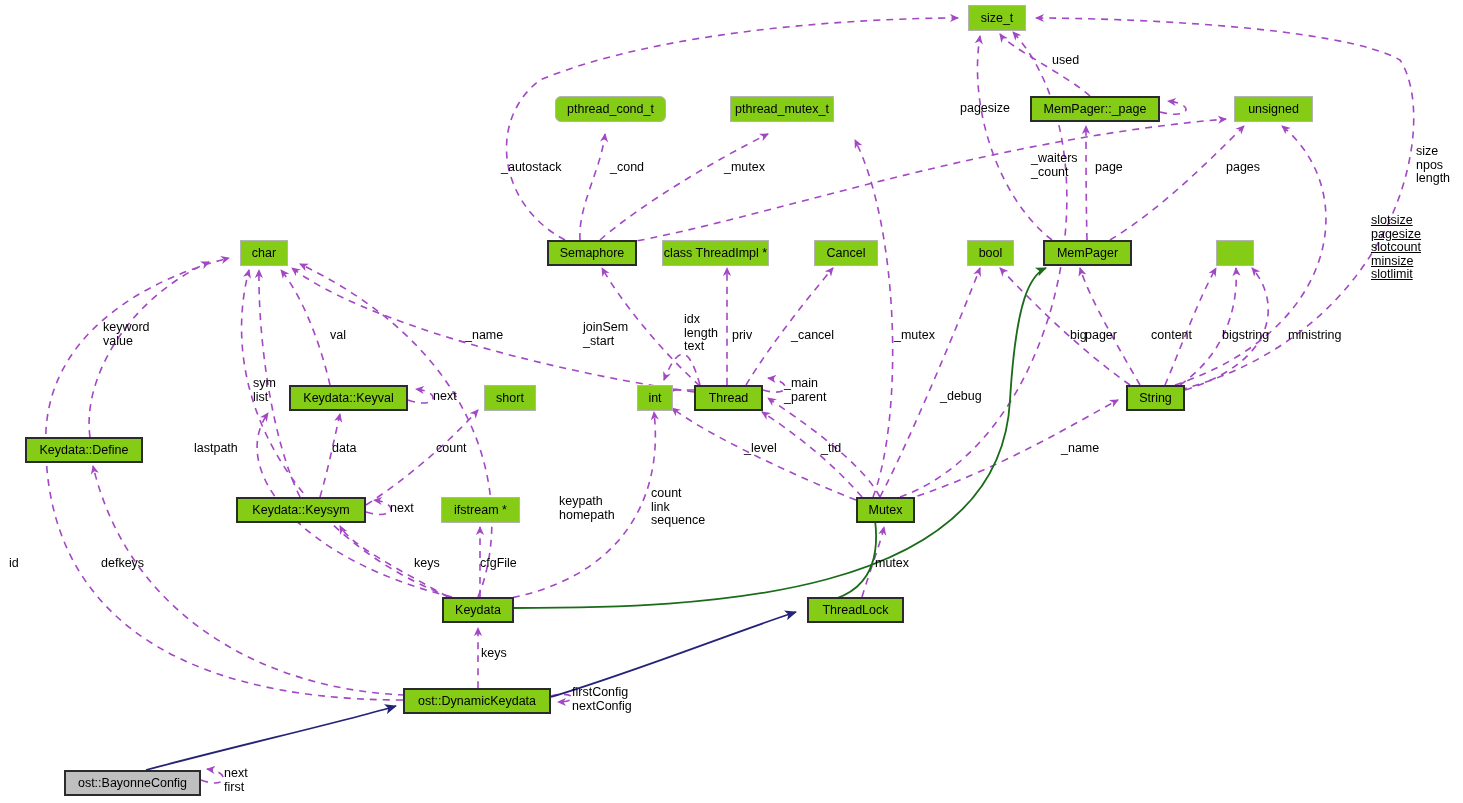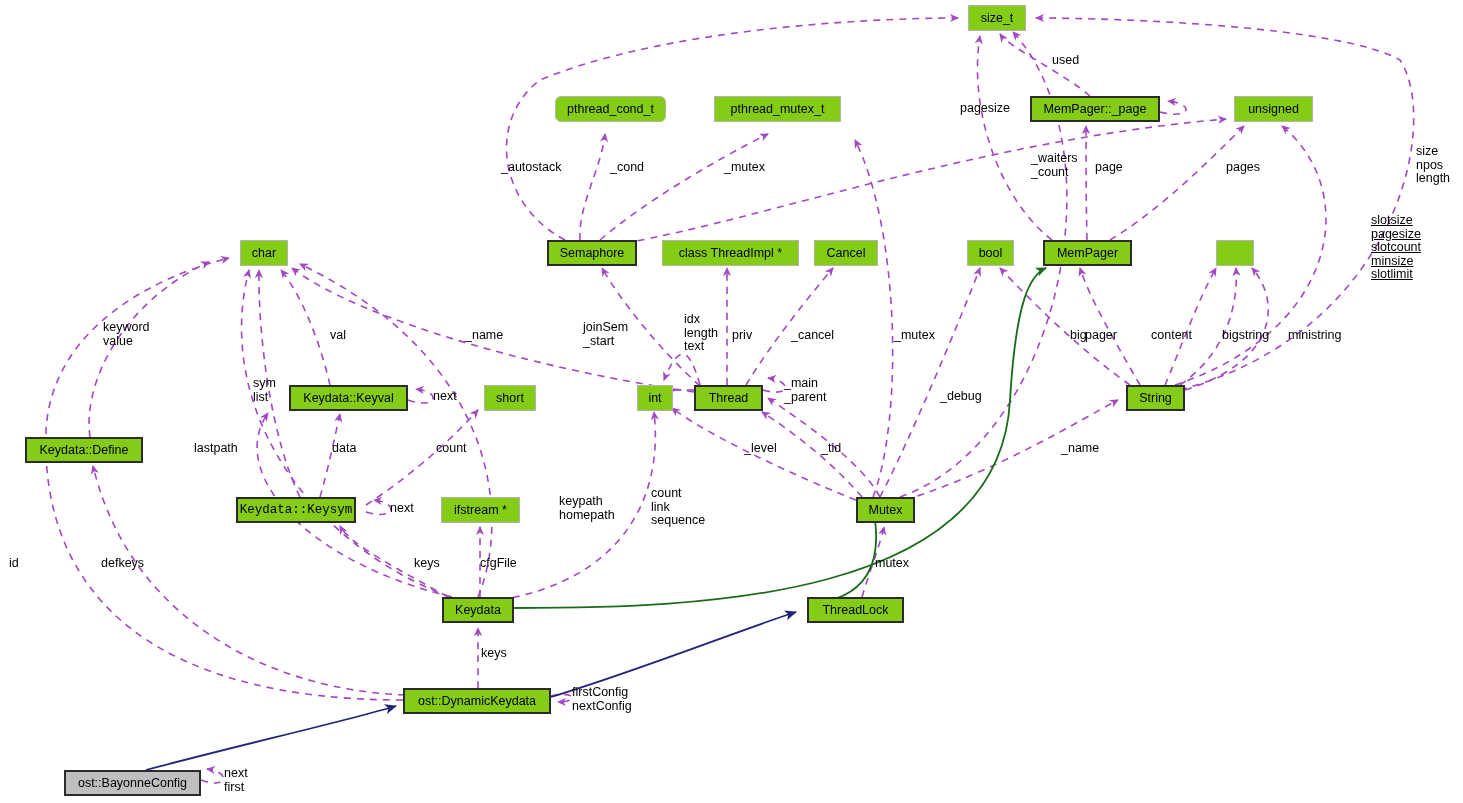--- a/index.html
+++ b/index.html
@@ -189,41 +189,41 @@
   </svg>
 
   <div class="node" style="left:968px; top:5px; width:58px;">
     <span>size_t</span>
   </div>
 
   <div class="node" style="left:555px; top:96px; width:111px;border-radius:6px;">
     <span>pthread_cond_t</span>
   </div>
 
-  <div class="node" style="left:714px; top:96px; width:127px;">
+  <div class="node" style="left:730px; top:96px; width:104px;">
     <span>pthread_mutex_t</span>
   </div>
 
   <div class="node thick" style="left:1030px; top:96px; width:130px;">
     <span>MemPager::_page</span>
   </div>
 
   <div class="node" style="left:1234px; top:96px; width:79px;">
     <span>unsigned</span>
   </div>
 
   <div class="node" style="left:240px; top:240px; width:48px;justify-content:center;">
     <span>char</span>
   </div>
 
   <div class="node thick" style="left:547px; top:240px; width:90px;">
     <span>Semaphore</span>
   </div>
 
-  <div class="node" style="left:662px; top:240px; width:137px;">
+  <div class="node" style="left:662px; top:240px; width:107px;">
     <span>class ThreadImpl *</span>
   </div>
 
   <div class="node" style="left:814px; top:240px; width:64px;">
     <span>Cancel</span>
   </div>
 
   <div class="node" style="left:967px; top:240px; width:47px;">
     <span>bool</span>
   </div>
@@ -253,21 +253,21 @@
   </div>
 
   <div class="node thick" style="left:1126px; top:385px; width:59px;">
     <span>String</span>
   </div>
 
   <div class="node thick" style="left:25px; top:437px; width:118px;">
     <span>Keydata::Define</span>
   </div>
 
-  <div class="node thick" style="left:236px; top:497px; width:120px;font-family:Liberation Mono, monospace;">
+  <div class="node thick" style="left:236px; top:497px; width:130px;">
     <span>Keydata::Keysym</span>
   </div>
 
   <div class="node" style="left:441px; top:497px; width:79px;">
     <span>ifstream *</span>
   </div>
 
   <div class="node thick" style="left:856px; top:497px; width:59px;">
     <span>Mutex</span>
   </div>

